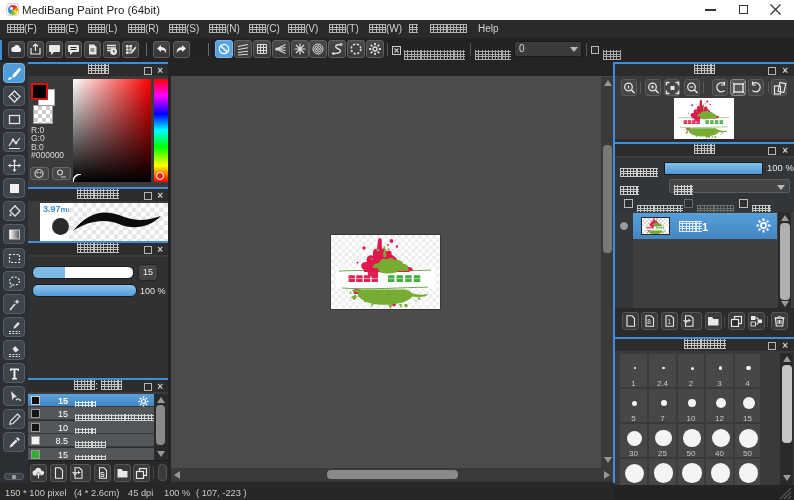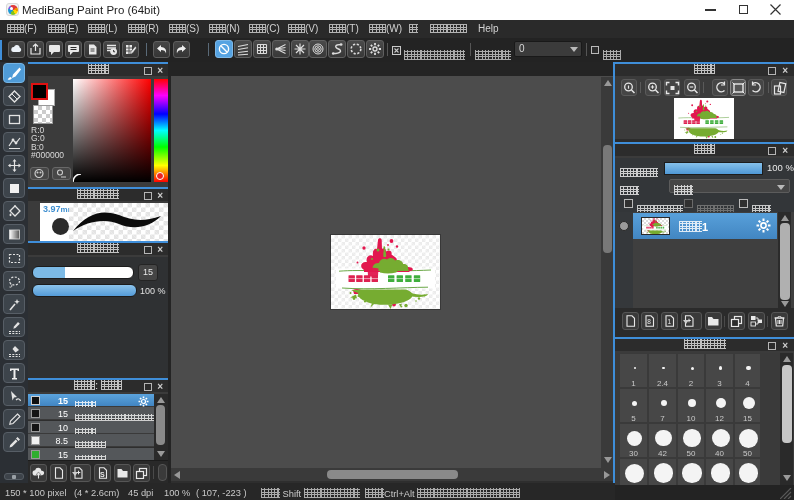--- a/index.html
+++ b/index.html
@@ -721,21 +721,21 @@
         <div class="cell" style="left:119px;top:35px;width:27px;height:35px">
           <div class="dot" style="left:7.5px;top:8.0px;width:12px;height:12px"></div>
           <div class="clbl" style="top:25px">15</div>
         </div>
         <div class="cell" style="left:4px;top:70px;width:29px;height:35px">
           <div class="dot" style="left:7.0px;top:6.5px;width:15px;height:15px"></div>
           <div class="clbl" style="top:25px">30</div>
         </div>
         <div class="cell" style="left:33px;top:70px;width:29px;height:35px">
           <div class="dot" style="left:6.2px;top:5.8px;width:16.5px;height:16.5px"></div>
-          <div class="clbl" style="top:25px">42</div>
+          <div class="clbl" style="top:25px">25</div>
         </div>
         <div class="cell" style="left:62px;top:70px;width:28px;height:35px">
           <div class="dot" style="left:5.2px;top:5.2px;width:17.5px;height:17.5px"></div>
           <div class="clbl" style="top:25px">50</div>
         </div>
         <div class="cell" style="left:90px;top:70px;width:29px;height:35px">
           <div class="dot" style="left:5.5px;top:5.0px;width:18px;height:18px"></div>
           <div class="clbl" style="top:25px">40</div>
         </div>
         <div class="cell" style="left:119px;top:70px;width:27px;height:35px">
@@ -773,14 +773,13 @@
         </svg>
  </div>
 </div>
 
 <div class="abs" style="left:0;top:483px;width:615px;height:17px;background:#272727;color:#c9c9c9;font-size:9.3px">
  <div class="abs" style="left:5px;top:5px">150 * 100 pixel</div>
  <div class="abs" style="left:74px;top:5px">(4 * 2.6cm)</div>
  <div class="abs" style="left:128px;top:5px">45 dpi</div>
  <div class="abs" style="left:164px;top:5px">100 %</div>
  <div class="abs" style="left:196px;top:5px">( 107, -223 )</div>
- <div class="abs" style="left:261px;top:5px"><span class="k" style="--k:#c9c9c9;width:19px;height:9.5px"></span> Shift <span class="k" style="--k:#c9c9c9;width:56px;height:9.5px"></span>&nbsp; <span class="k" style="--k:#c9c9c9;width:19px;height:9.5px"></span>Ctrl+Alt <span class="k" style="--k:#c9c9c9;width:103px;height:9.5px"></span></div>
 </div>
 </div>
 </body></html>

